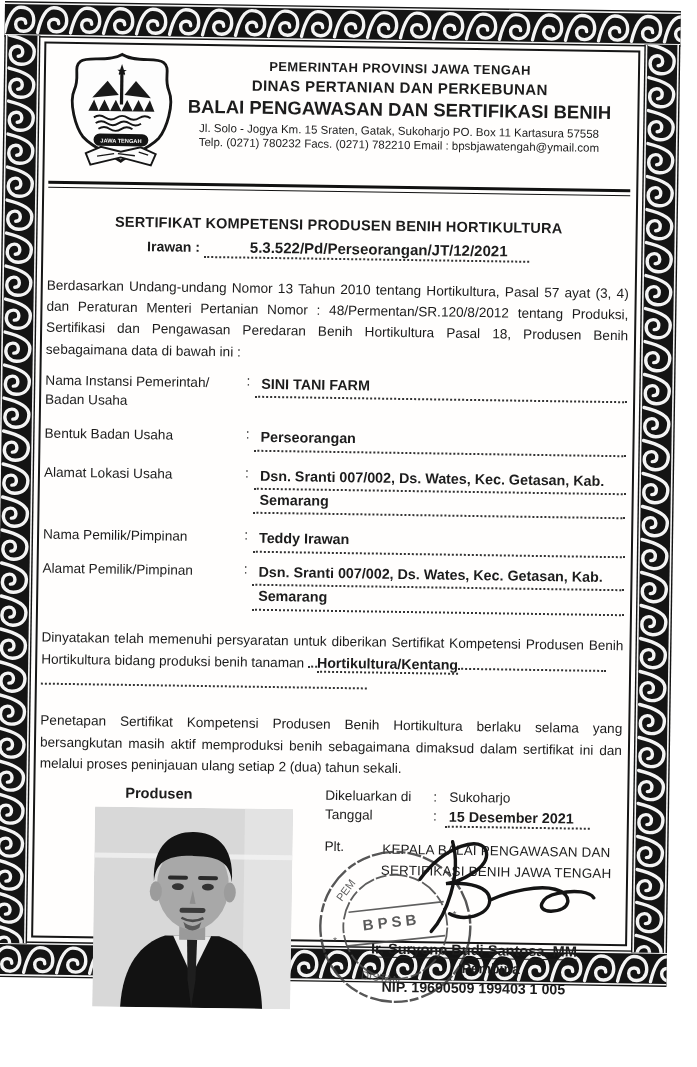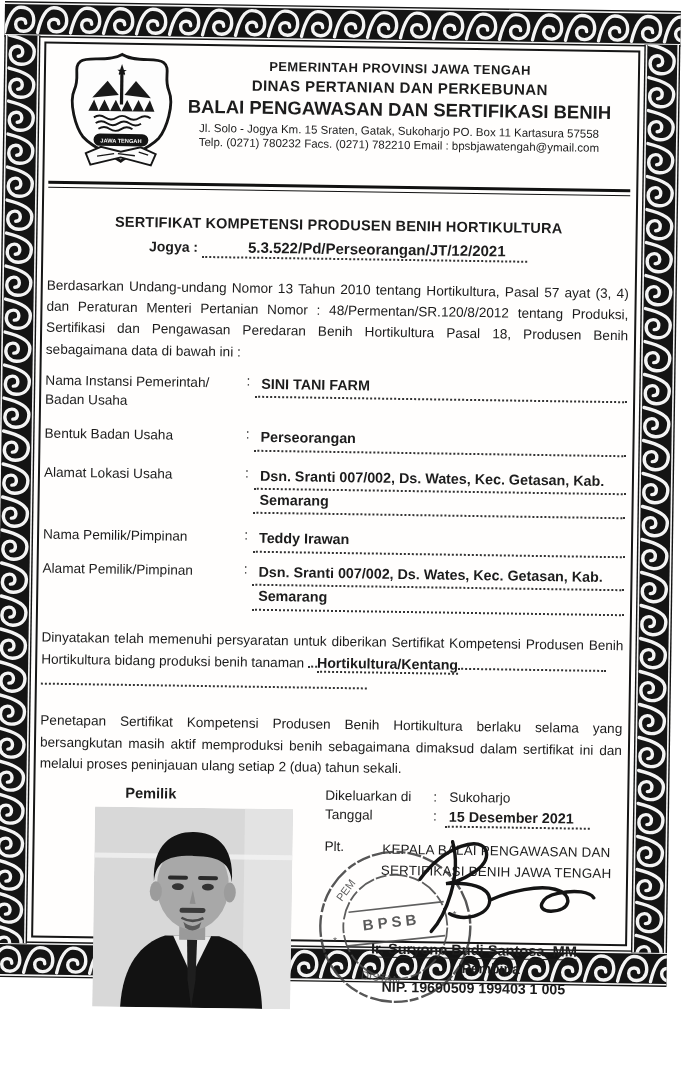--- a/index.html
+++ b/index.html
@@ -230,21 +230,21 @@
         <div class="h-line3">BALAI PENGAWASAN DAN SERTIFIKASI BENIH</div>
         <div class="h-addr">Jl. Solo - Jogya Km. 15 Sraten, Gatak, Sukoharjo PO. Box 11 Kartasura 57558</div>
         <div class="h-contact">Telp. (0271) 780232 Facs. (0271) 782210  Email : bpsbjawatengah@ymail.com</div>
       </div>
     </div>
 
     <div class="divider"></div>
 
     <div class="title">SERTIFIKAT KOMPETENSI PRODUSEN BENIH HORTIKULTURA</div>
     <div class="nomor">
-      <span>Jogya :</span>
+      <span>Irawan :</span>
       <span class="nomor-wrap">5.3.522/Pd/Perseorangan/JT/12/2021</span>
     </div>
 
     <div class="para">Berdasarkan Undang-undang Nomor 13 Tahun 2010 tentang Hortikultura, Pasal 57 ayat (3, 4) dan Peraturan Menteri Pertanian Nomor : 48/Permentan/SR.120/8/2012 tentang Produksi, Sertifikasi dan Pengawasan Peredaran Benih Hortikultura Pasal 18, Produsen Benih sebagaimana data di bawah ini :</div>
 
     <div class="fields">
 
       <div class="frow">
         <div class="flabel">
           <span>Nama Instansi Pemerintah/</span><br>
@@ -294,21 +294,21 @@
     <div class="para">
       <span>Dinyatakan telah memenuhi persyaratan untuk diberikan Sertifikat Kompetensi Produsen Benih Hortikultura bidang produksi benih tanaman</span>
       <span class="dots-inline dots-w-sm"></span><span class="stmt-val">Hortikultura/Kentang</span><span class="dots-inline dots-w-md"></span><br>
       <span class="dots-line2"></span>
     </div>
 
     <div class="para">Penetapan Sertifikat Kompetensi Produsen Benih Hortikultura berlaku selama yang bersangkutan masih aktif memproduksi benih sebagaimana dimaksud dalam sertifikat ini dan melalui proses peninjauan ulang setiap 2 (dua) tahun sekali.</div>
 
     <div class="bottom-zone">
 
-      <div class="pimpinan">Pemilik</div>
+      <div class="pimpinan">Produsen</div>
 
       <div class="photo">
         <svg viewBox="0 0 198 200" xmlns="http://www.w3.org/2000/svg">
           <rect x="0" y="0" width="198" height="200" fill="#d8d8d8"></rect>
           <rect x="150" y="0" width="48" height="200" fill="#e3e3e3"></rect>
           <rect x="0" y="46" width="198" height="5" fill="#f2f2f2" opacity="0.8"></rect>
 
           <path d="M28,200 C30,158 48,136 72,128 L126,128 C152,136 168,158 170,200 Z" fill="#121212"></path>
 
           <path d="M80,128 L99,168 L118,128 Z" fill="#e9e9e9"></path>

